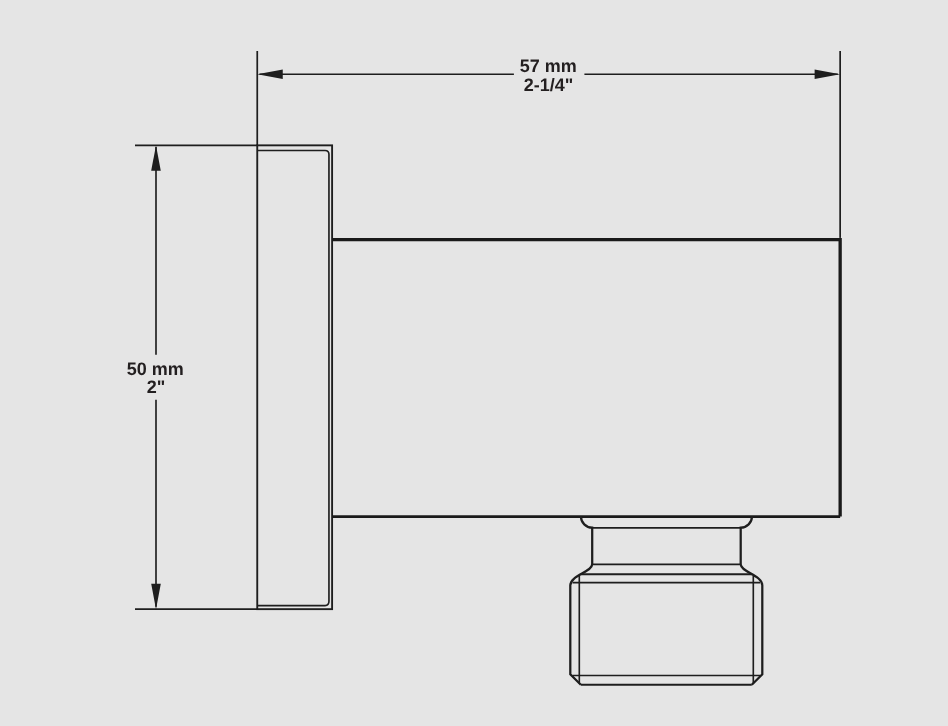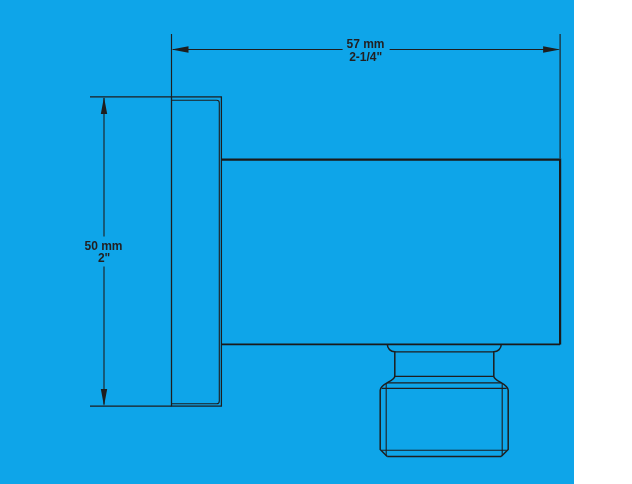--- a/index.html
+++ b/index.html
@@ -1,16 +1,16 @@
 <!DOCTYPE html>
 <html><head>
 <meta charset="utf-8">
 <style>
   html,body{margin:0;padding:0;background:#ffffff;}
-  .page{position:relative;width:574px;height:484px;background:#0ea5e9;overflow:hidden;}
+  .page{position:relative;width:632px;height:484px;background:#e5e5e5;overflow:hidden;}
   svg{position:absolute;top:0;left:0;display:block;}
   text{font-family:"Liberation Sans",sans-serif;font-weight:bold;fill:#231f20;}
 </style>
 </head>
 <body>
 <div class="page">
 <svg width="632" height="484" viewBox="0 0 632 484" fill="none">
 
   <line x1="171.5" y1="34" x2="171.5" y2="96.9" stroke="#1e1e1e" stroke-width="1.15"></line>
 

